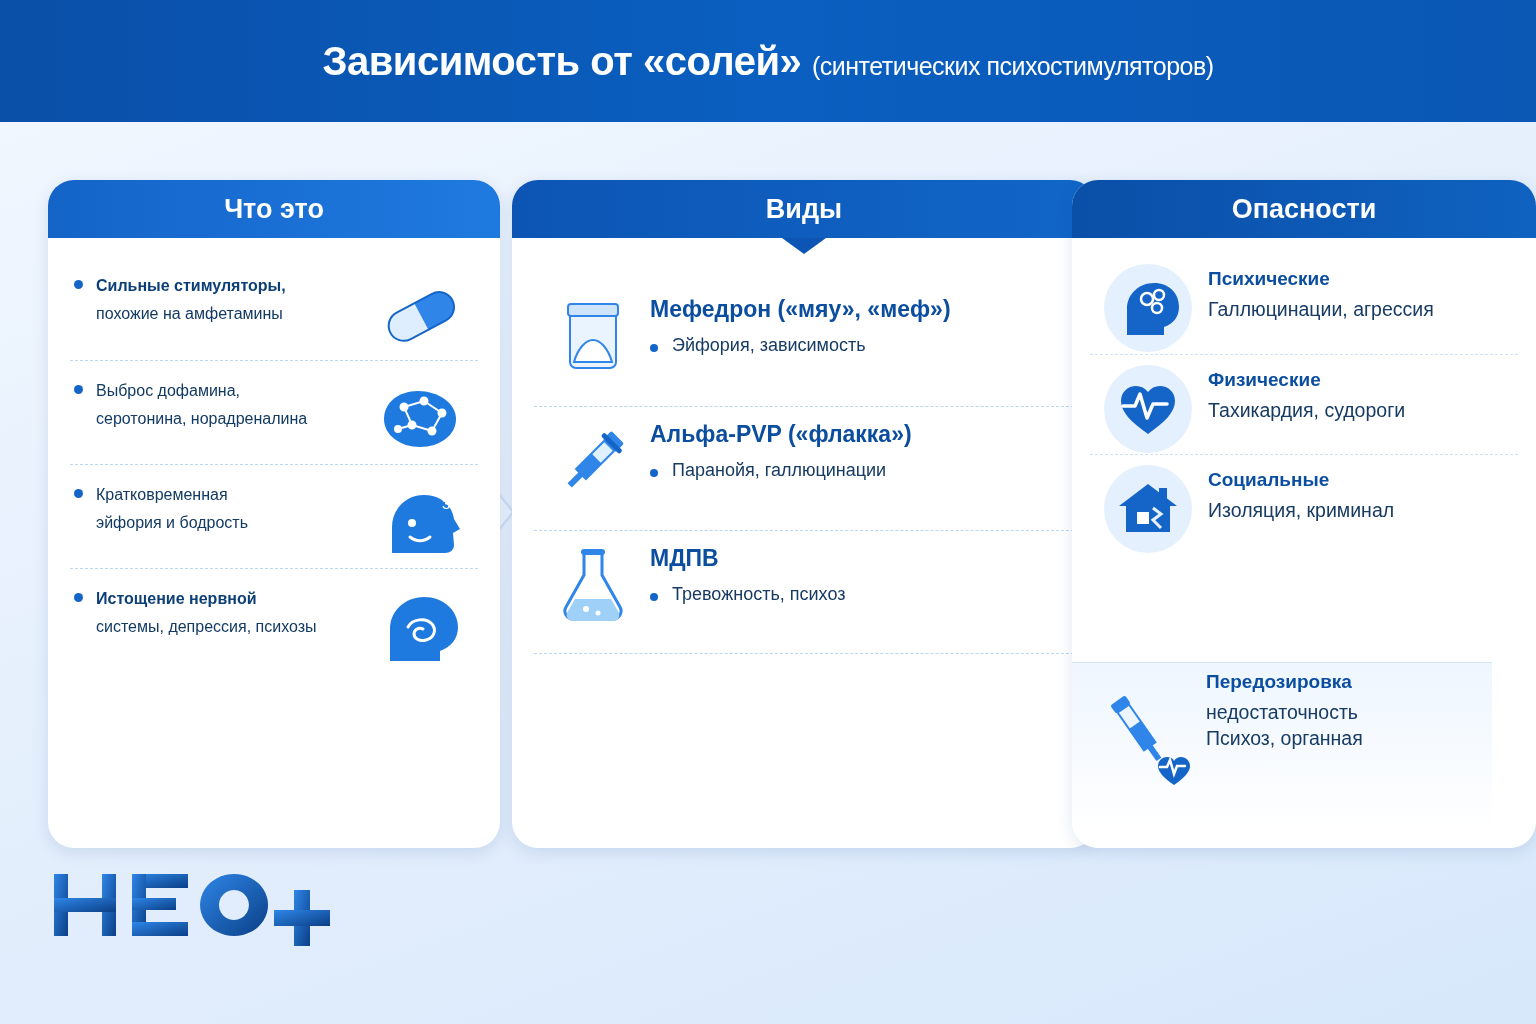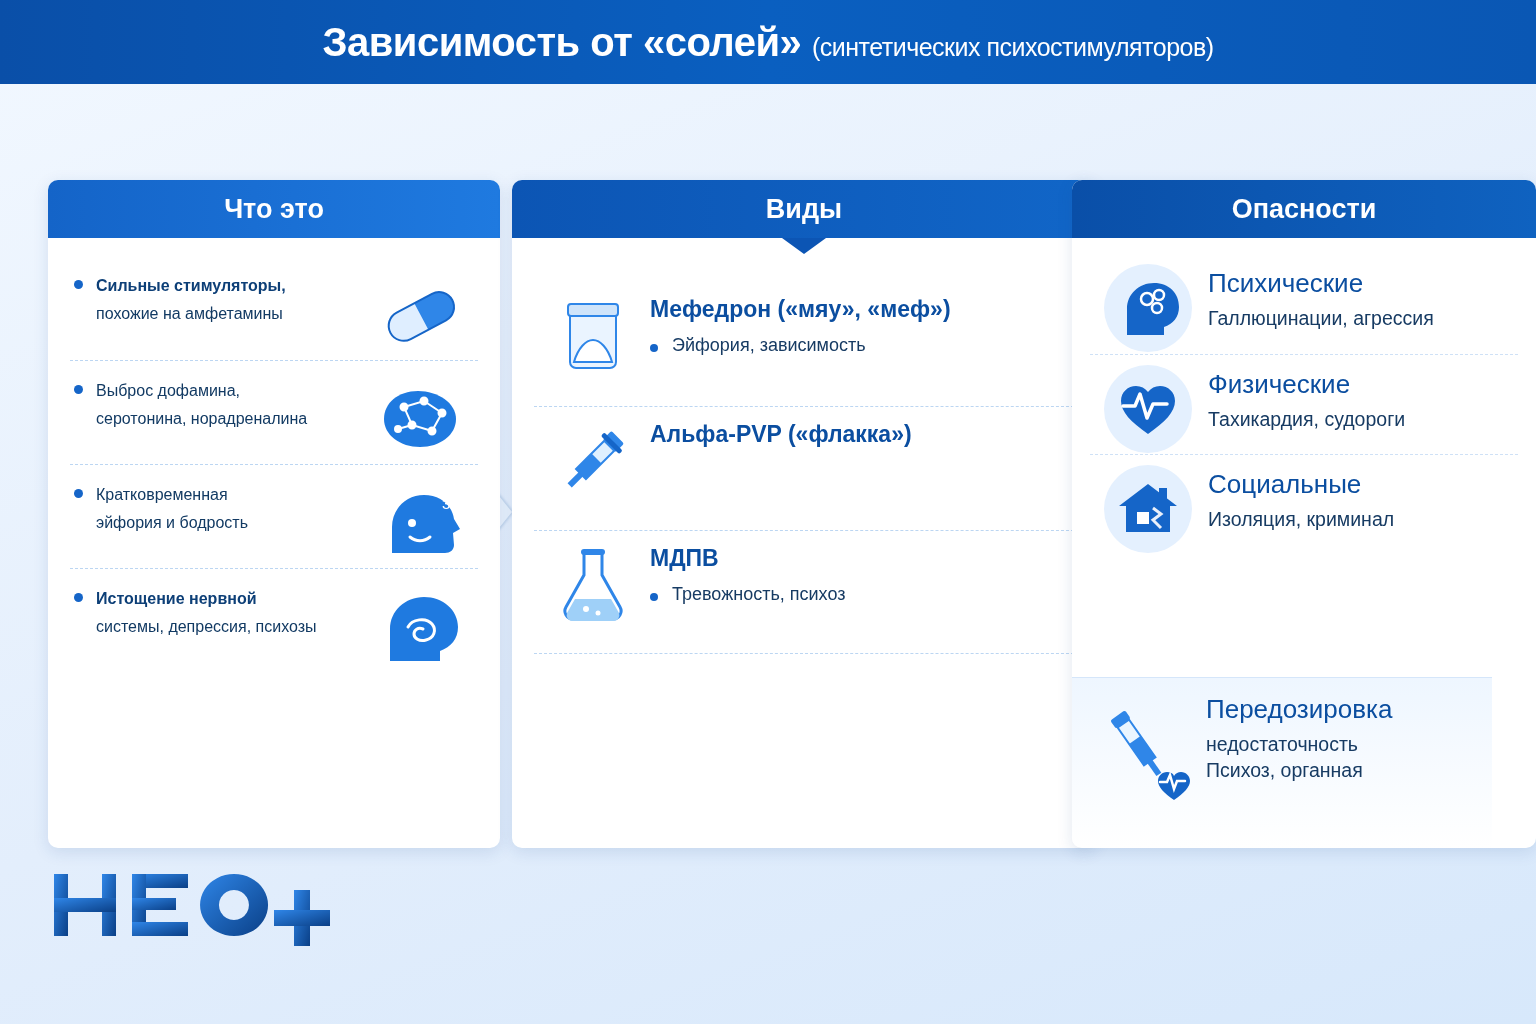--- a/index.html
+++ b/index.html
@@ -11,41 +11,41 @@
   }
   .page {
     position: relative;
     width: 1536px; height: 1024px;
     background: linear-gradient(160deg, #f2f8ff 0%, #e3eefc 55%, #d7e8fb 100%);
   }
 
   
   .header {
     position: absolute; left: 0; top: 0;
-    width: 1536px; height: 84px;
+    width: 1536px; height: 122px;
     background: linear-gradient(90deg, #0a4fa8 0%, #0a5fc0 50%, #0a57b4 100%);
     display: flex; align-items: center; justify-content: center;
   }
   .header-title {
     color: #ffffff;
     font-size: 40px;
     font-weight: bold;
     letter-spacing: -0.5px;
     white-space: nowrap;
   }
   .header-title .sub {
     font-size: 25px;
     font-weight: normal;
   }
 
   
   .col {
     position: absolute;
     background: #ffffff;
-    border-radius: 10px;
+    border-radius: 26px;
     box-shadow: 0 4px 16px rgba(20,70,140,0.13);
     overflow: hidden;
   }
   .col-head {
     height: 58px;
     display: flex; align-items: center; justify-content: center;
     color: #fff;
     font-size: 27px;
     font-weight: bold;
   }
@@ -119,37 +119,37 @@
   }
 
   
   .danger {
     position: relative;
     padding: 14px 14px 14px 118px;
     min-height: 100px;
   }
   .danger + .danger { border-top: 1px dashed #cfe1f6; }
   .d-title {
-    font-size: 26px; font-weight: normal; color: #0b4ea0;
+    font-size: 19px; font-weight: bold; color: #0b4ea0;
     margin-bottom: 6px;
   }
   .d-sub { font-size: 19.5px; color: #173b63; line-height: 26px; }
   .d-icon {
     position: absolute; left: 14px; top: 10px;
     width: 88px; height: 88px;
     border-radius: 50%;
     background: #e4f0fe;
     display: flex; align-items: center; justify-content: center;
   }
   .overdose {
-    position: absolute; left: 0; bottom: 1px;
+    position: absolute; left: 0; bottom: 16px;
     width: 420px; height: 170px;
     background: linear-gradient(180deg,#eef6ff 0%, #ffffff 100%);
     border-top: 1px solid #d5e6fa;
-    padding: 16px 18px 18px 134px;
+    padding: 8px 18px 18px 134px;
   }
   .od-icon { position: absolute; left: 18px; top: 26px; width: 112px; height: 104px; }
 
   
   .arrow {
     position: absolute;
     width: 0; height: 0;
     border-top: 42px solid transparent;
     border-bottom: 42px solid transparent;
     border-left: 34px solid #eaf3fd;
@@ -271,20 +271,21 @@
             <g transform="rotate(45 43 43)">
               <rect x="34" y="8" width="18" height="12" rx="2" fill="#2f86e8"></rect>
               <rect x="36" y="20" width="14" height="40" fill="#dff0ff" stroke="#2f86e8" stroke-width="2"></rect>
               <rect x="36" y="38" width="14" height="22" fill="#2f86e8"></rect>
               <rect x="40" y="60" width="6" height="16" fill="#2f86e8"></rect>
               <rect x="30" y="14" width="26" height="5" rx="2" fill="#1565c8"></rect>
             </g>
           </svg>
         </div>
         <div class="kind-title">Альфа-PVP («флакка»)</div>
+        <div class="kind-sub"><span class="bullet2"></span><span>Паранойя, галлюцинации</span></div>
       </div>
 
       <div class="item2">
         <div class="icon2">
           <svg viewBox="0 0 86 86" width="86" height="86">
             <path d="M34 10 h18 v22 l18 32a8 8 0 0 1 -7 12 H23 a8 8 0 0 1 -7 -12 l18 -32z" fill="#ffffff" stroke="#2f86e8" stroke-width="3"></path>
             <path d="M25 56 h36 l8 14a6 6 0 0 1 -5 8 H22 a6 6 0 0 1 -5 -8z" fill="#9fd0f8"></path>
             <rect x="31" y="6" width="24" height="6" rx="3" fill="#2f86e8"></rect>
             <circle cx="36" cy="66" r="3" fill="#fff"></circle>
               <circle cx="48" cy="70" r="2.5" fill="#fff"></circle>

